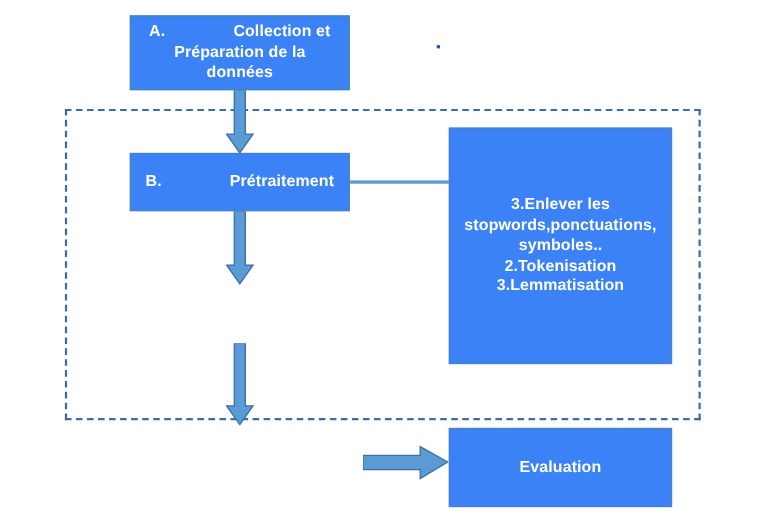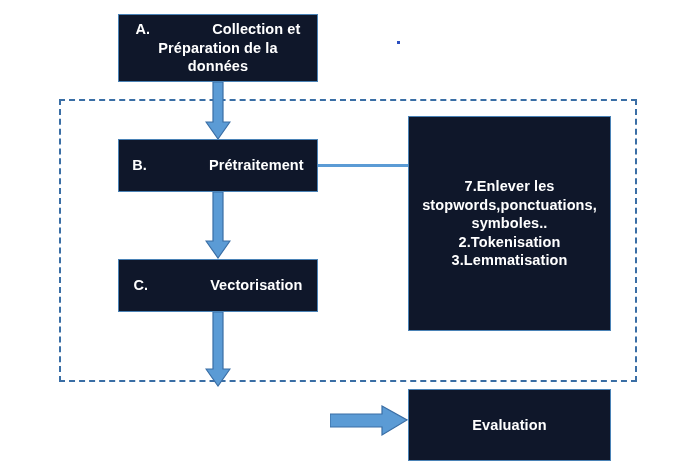--- a/index.html
+++ b/index.html
@@ -29,21 +29,21 @@
     height: 283px;
     border: 2px dashed #3A6EA5;
     box-sizing: border-box;
     background: transparent;
   }
 
   
   .box {
     position: absolute;
     box-sizing: border-box;
-    background: #0f172a;
+    background: #3b82f6;
     border: 1px solid #4A82B6;
     color: #ffffff;
     font-weight: bold;
     display: flex;
     align-items: center;
     justify-content: center;
     text-align: center;
     line-height: 1.28;
     letter-spacing: 0.1px;
   }
@@ -138,36 +138,33 @@
     </svg>
   </div>
 
   <div class="box" id="box-b">
     <span class="label">B.&nbsp;&nbsp;&nbsp;&nbsp;&nbsp;&nbsp;&nbsp;&nbsp;&nbsp;&nbsp;&nbsp;&nbsp;&nbsp;&nbsp;&nbsp;Prétraitement</span>
   </div>
 
   <div class="connector-line"></div>
 
   <div class="box" id="box-steps">
-    <span class="label">7.Enlever les
+    <span class="label">3.Enlever les
 stopwords,ponctuations,
 symboles..
 2.Tokenisation
 3.Lemmatisation</span>
   </div>
 
   <div class="arrow-down" id="arrow-b-c">
     <svg width="26" height="67" viewBox="0 0 26 67" preserveAspectRatio="none">
       <polygon points="8,0 18,0 18,49 25,49 13,66 1,49 8,49" fill="#5B9BD5" stroke="#3A6EA5" stroke-width="1.2"></polygon>
     </svg>
   </div>
 
-  <div class="box" id="box-c">
-    <span class="label">C.&nbsp;&nbsp;&nbsp;&nbsp;&nbsp;&nbsp;&nbsp;&nbsp;&nbsp;&nbsp;&nbsp;&nbsp;&nbsp;&nbsp;&nbsp;Vectorisation</span>
-  </div>
 
   <div class="arrow-down" id="arrow-c-d">
     <svg width="26" height="75" viewBox="0 0 26 75" preserveAspectRatio="none">
       <polygon points="8,0 18,0 18,57 25,57 13,74 1,57 8,57" fill="#5B9BD5" stroke="#3A6EA5" stroke-width="1.2"></polygon>
     </svg>
   </div>
 
 
   <div id="arrow-d-eval">
     <svg width="78" height="33" viewBox="0 0 78 33" preserveAspectRatio="none">

